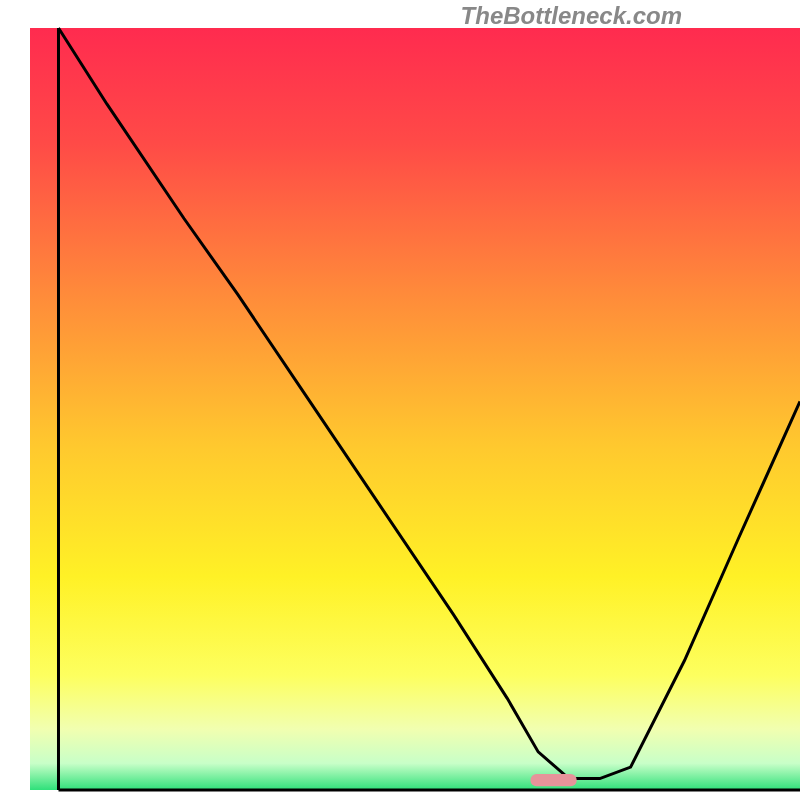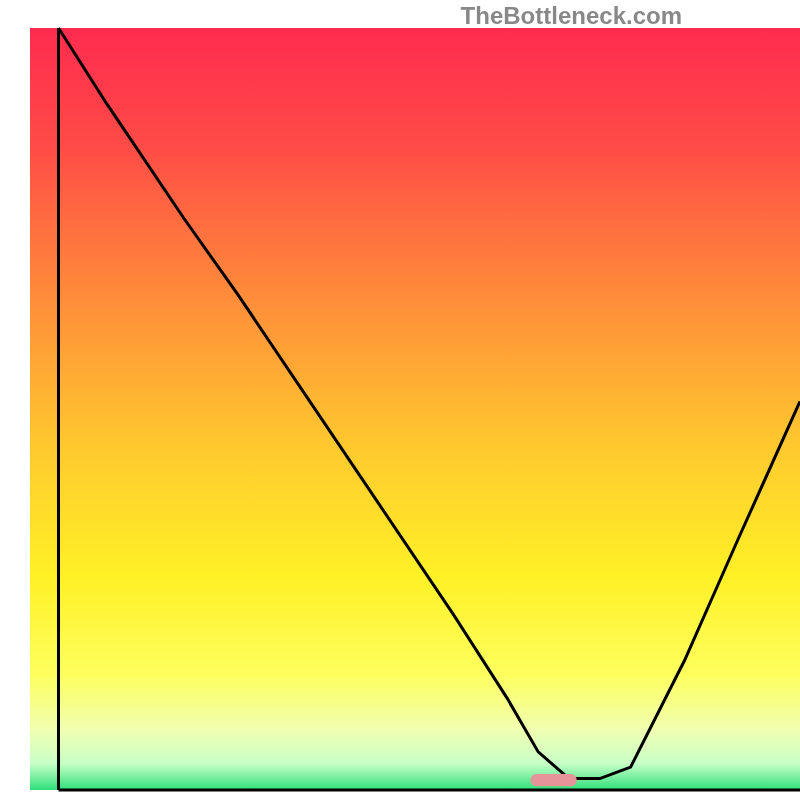--- a/index.html
+++ b/index.html
@@ -7,20 +7,21 @@
     padding: 0;
     width: 800px;
     height: 800px;
     background: #ffffff;
     font-family: Arial, Helvetica, sans-serif;
   }
   .container {
     position: relative;
     width: 692px;
     height: 800px;
+    font-style: italic;
   }
   .watermark {
     position: absolute;
     top: 2px;
     right: 10px;
     font-size: 24px;
     font-weight: bold;
     color: #888888;
     z-index: 10;
   }

